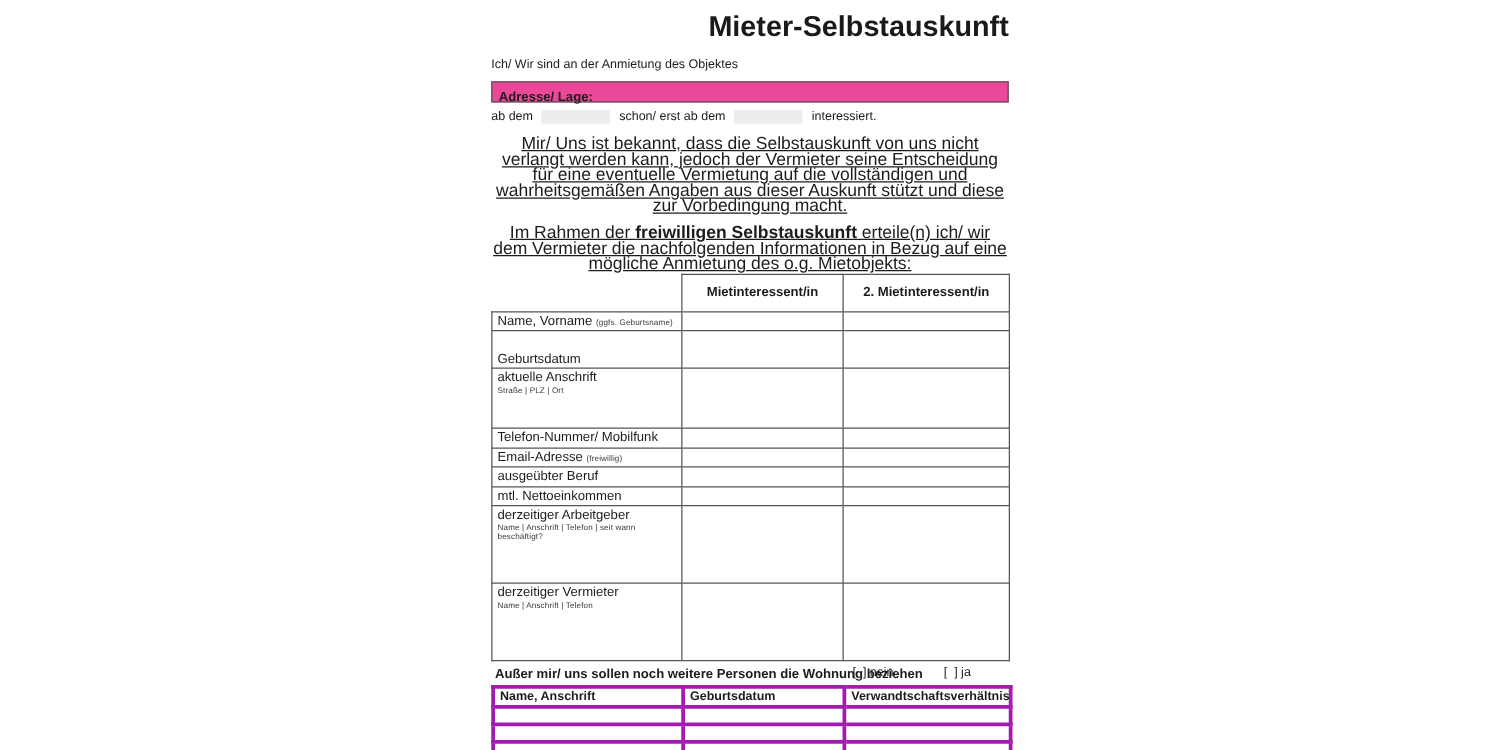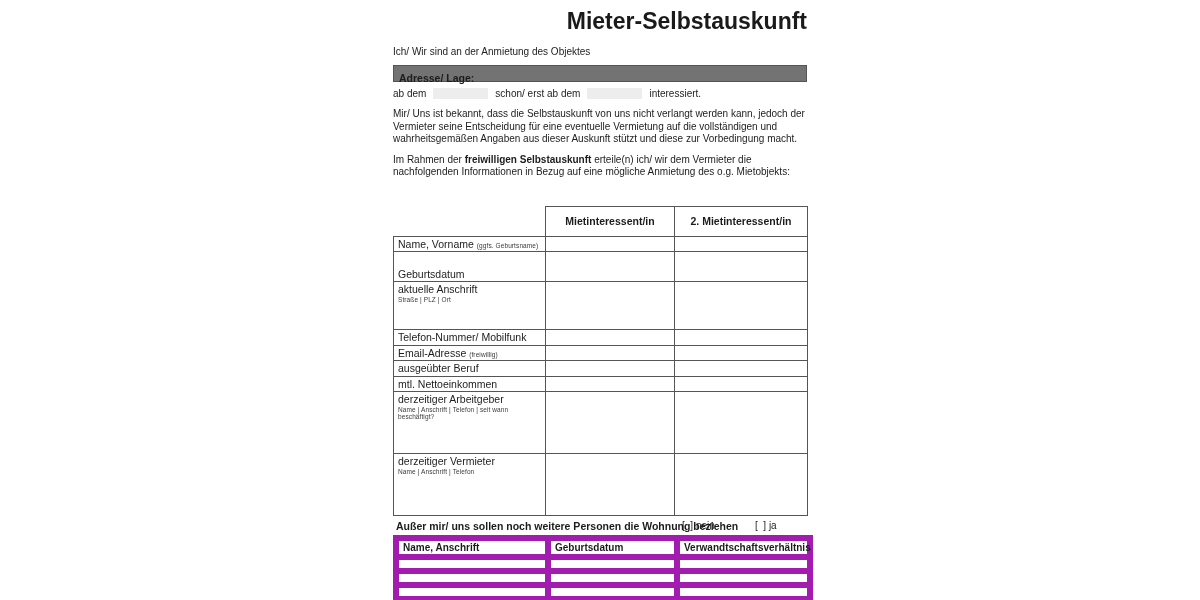--- a/index.html
+++ b/index.html
@@ -9,31 +9,31 @@
     -webkit-font-smoothing:antialiased;
   }
   .page{width:414px;margin:0 auto;padding-top:9px;}
   h1{
     font-size:23px;line-height:25px;margin:0 0 12px;
     text-align:right;font-weight:bold;color:#1a1a1a;
   }
   .intro{font-size:10px;line-height:12px;margin:0 0 7px;}
   .addr-box{
     border:1px solid #555;height:12px;padding:2px 5px 1px;
-    margin-bottom:4px;background:#737373;
+    margin-bottom:4px;background:#ec4899;
   }
   .addr-box .b{font-size:10.5px;}
   .b{font-weight:bold;}
   .dateline{
     font-size:10px;display:flex;align-items:center;gap:7px;
     height:14px;margin-bottom:8px;
   }
   .fill{display:inline-block;width:55px;height:11px;background:#ededed;}
-  .para{font-size:10px;line-height:12.6px;margin:0 0 8px;text-align:left;}
-  .para.last{margin-bottom:27px;}
+  .para{font-size:14px;line-height:12.6px;margin:0 0 8px;text-align:center;text-decoration:underline;}
+  .para.last{margin-bottom:2px;}
 
   table{border-collapse:collapse;width:414px;table-layout:fixed;}
   .main td,.main th{
     border:1px solid #555;padding:1px 4px;font-size:10.5px;
     overflow:hidden;
   }
   .main th{font-weight:bold;vertical-align:middle;}
   .main td.nohead{border:none;background:#fff;}
   .main td.lblcell{text-align:left;}
   .lbl{font-weight:normal;font-size:10.5px;}
@@ -53,21 +53,21 @@
   tr.r-arb{height:62px;}
   tr.r-verm{height:62px;}
 
   .q-line{position:relative;height:13px;margin:4px 0 2px;font-size:10.5px;}
   .q-line .q{position:absolute;left:3px;top:0;}
   .q-line .opt{position:absolute;top:0;white-space:pre;font-size:10px;}
   .q-line .opt-nein{left:289px;}
   .q-line .opt-ja{left:362px;}
 
   .persons td,.persons th{
-    border:6px solid #a21caf;padding:1px 4px;font-size:10px;vertical-align:middle;
+    border:3px solid #a21caf;padding:1px 4px;font-size:10px;vertical-align:middle;
   }
   .persons th{font-weight:bold;text-align:left;}
   .persons tr.phd{height:14px;}
   .persons tr.prow{height:14px;}
 </style>
 </head>
 <body>
 
 <div class="page">
 

